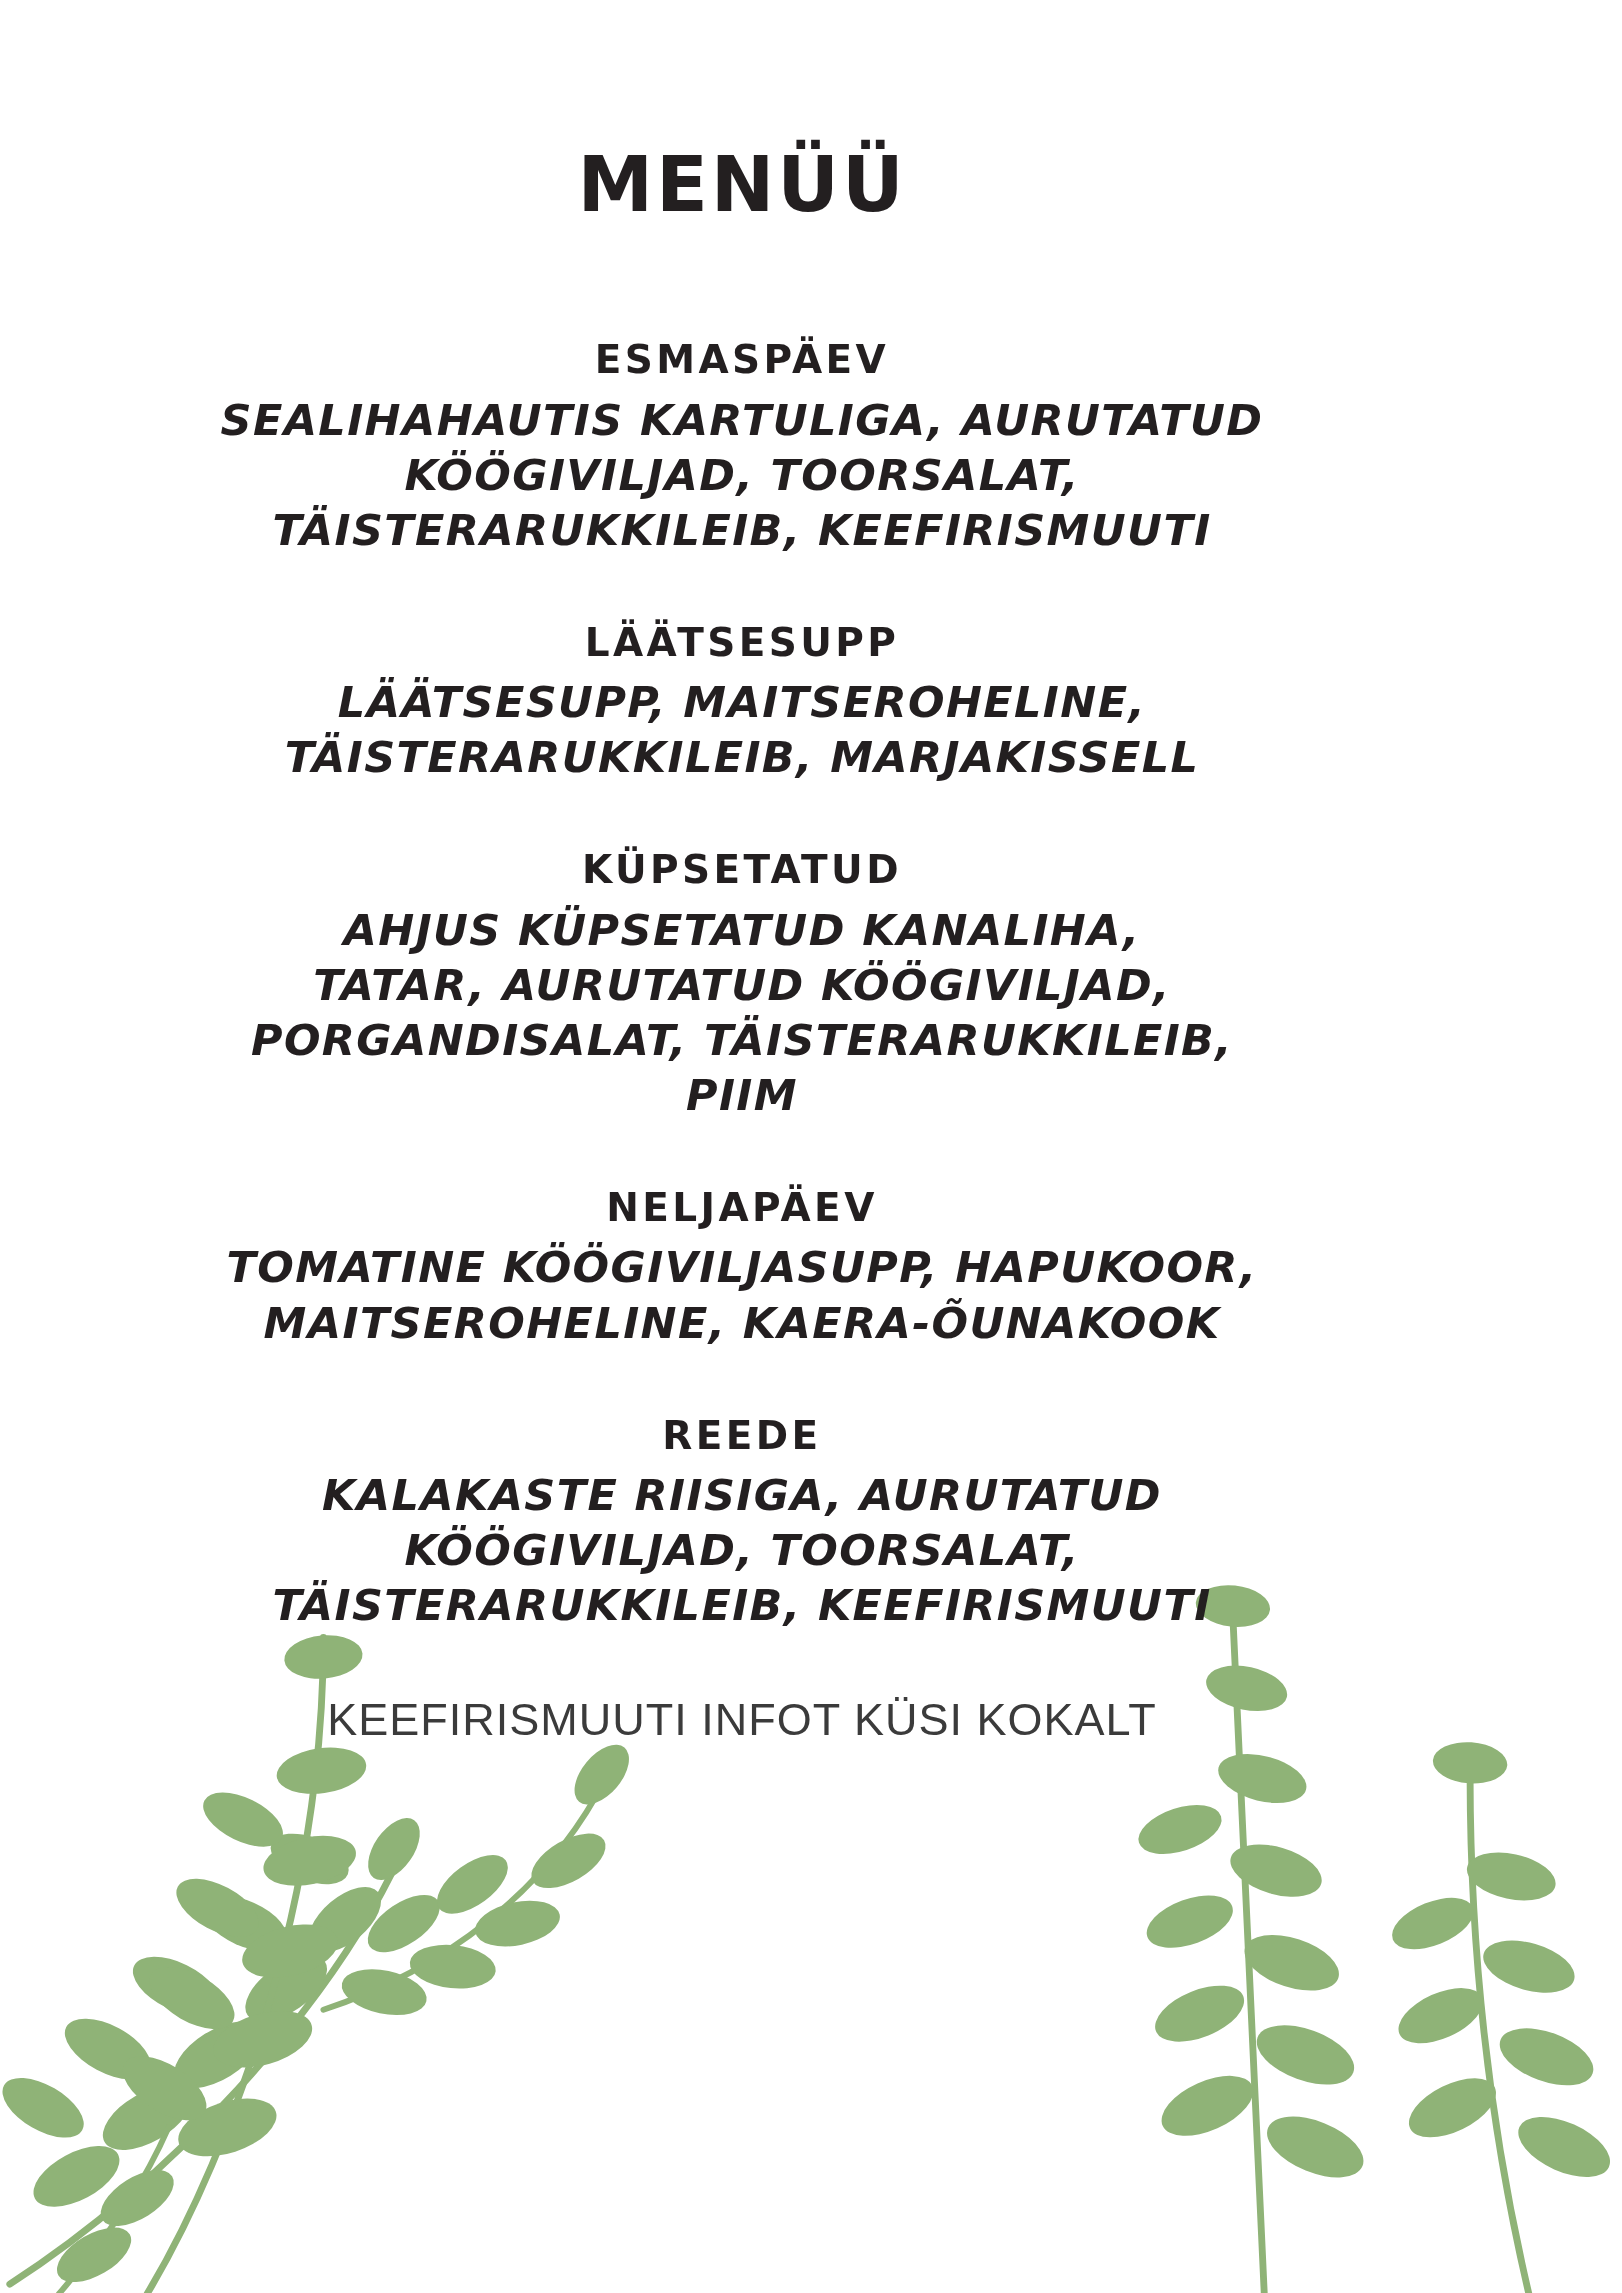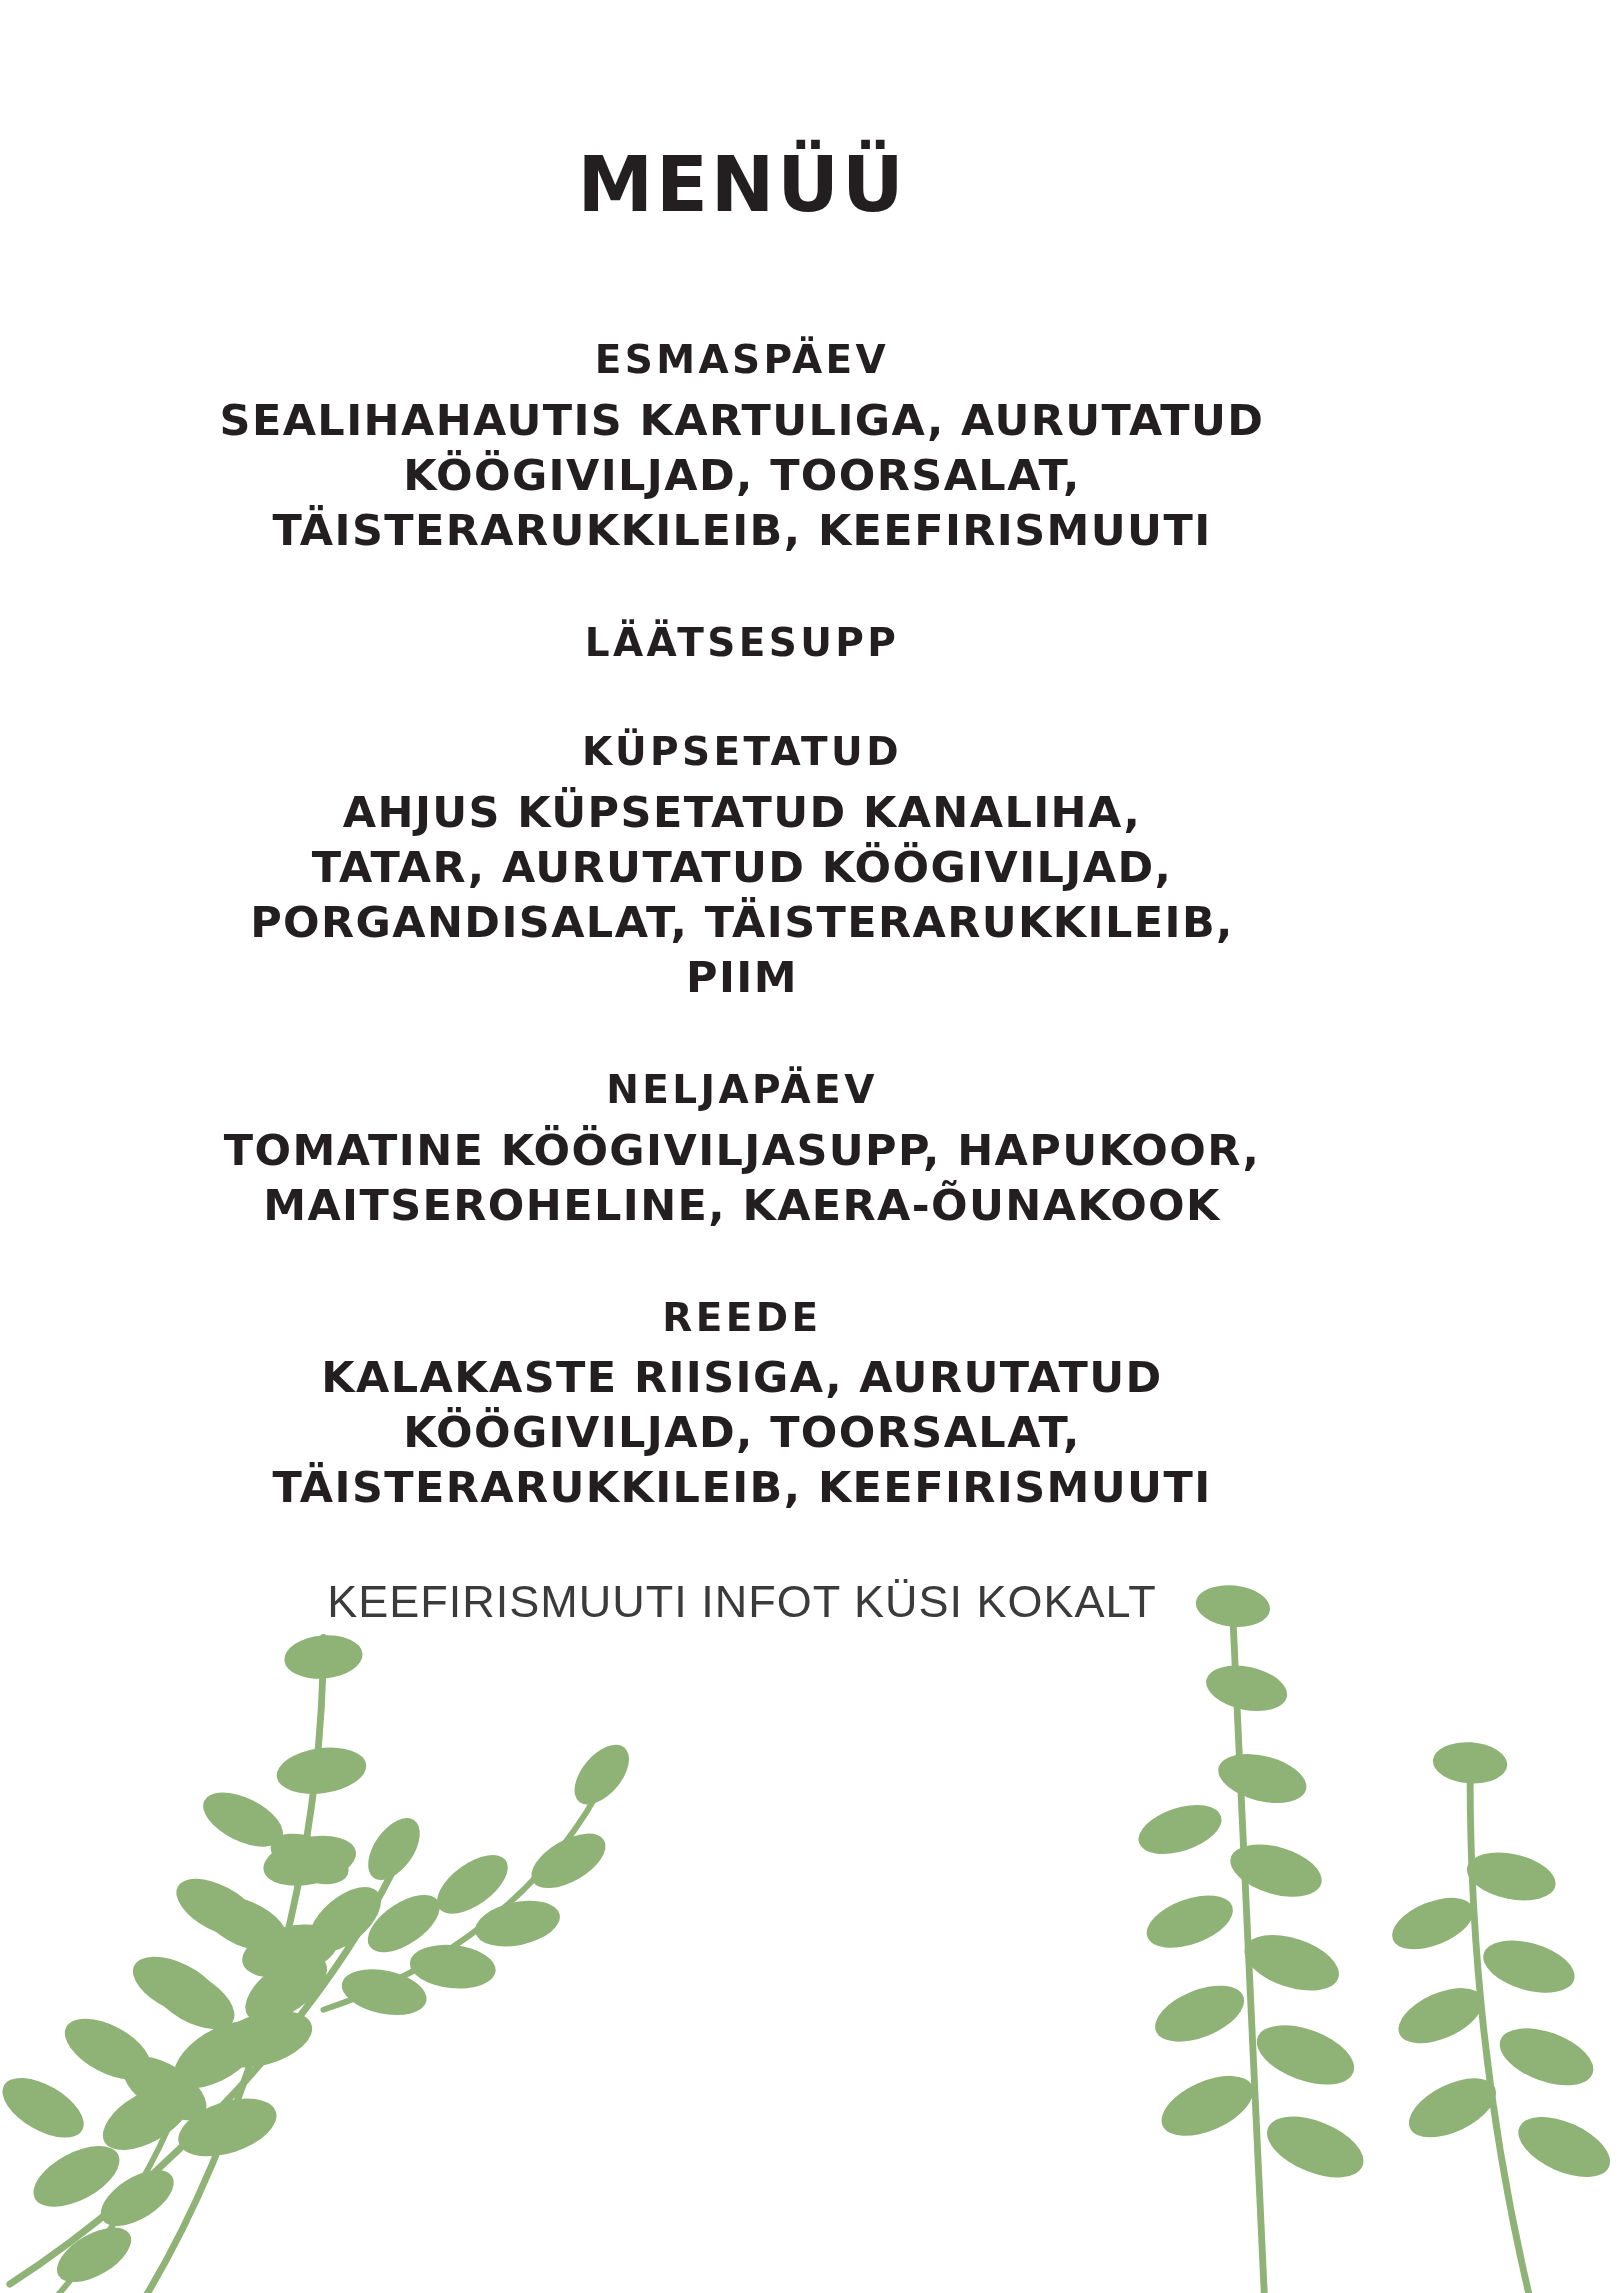--- a/index.html
+++ b/index.html
@@ -77,20 +77,21 @@
   }
 
   .day-desc {
     font-size: 43px;
     font-weight: 700;
     letter-spacing: 1.4px;
     line-height: 1.28;
     margin: 0 auto;
     max-width: 1176px;
     white-space: pre-line;
+    font-style: italic;
   }
 
   .footer-note {
     margin-top: 29px;
     font-size: 45px;
     font-weight: 400;
     letter-spacing: 1px;
     color: #3b3b3b;
     font-family: "Liberation Sans", sans-serif;
   }
@@ -192,20 +193,22 @@
 
       <div class="day">
         <div class="day-name">ESMASPÄEV</div>
         <div class="day-desc">SEALIHAHAUTIS KARTULIGA, AURUTATUD
 KÖÖGIVILJAD, TOORSALAT,
 TÄISTERARUKKILEIB, KEEFIRISMUUTI</div>
       </div>
 
       <div class="day">
         <div class="day-name">LÄÄTSESUPP</div>
+        <div class="day-desc">LÄÄTSESUPP, MAITSEROHELINE,
+TÄISTERARUKKILEIB, MARJAKISSELL</div>
       </div>
 
       <div class="day">
         <div class="day-name">KÜPSETATUD</div>
         <div class="day-desc">AHJUS KÜPSETATUD KANALIHA,
 TATAR, AURUTATUD KÖÖGIVILJAD,
 PORGANDISALAT, TÄISTERARUKKILEIB,
 PIIM</div>
       </div>
 

